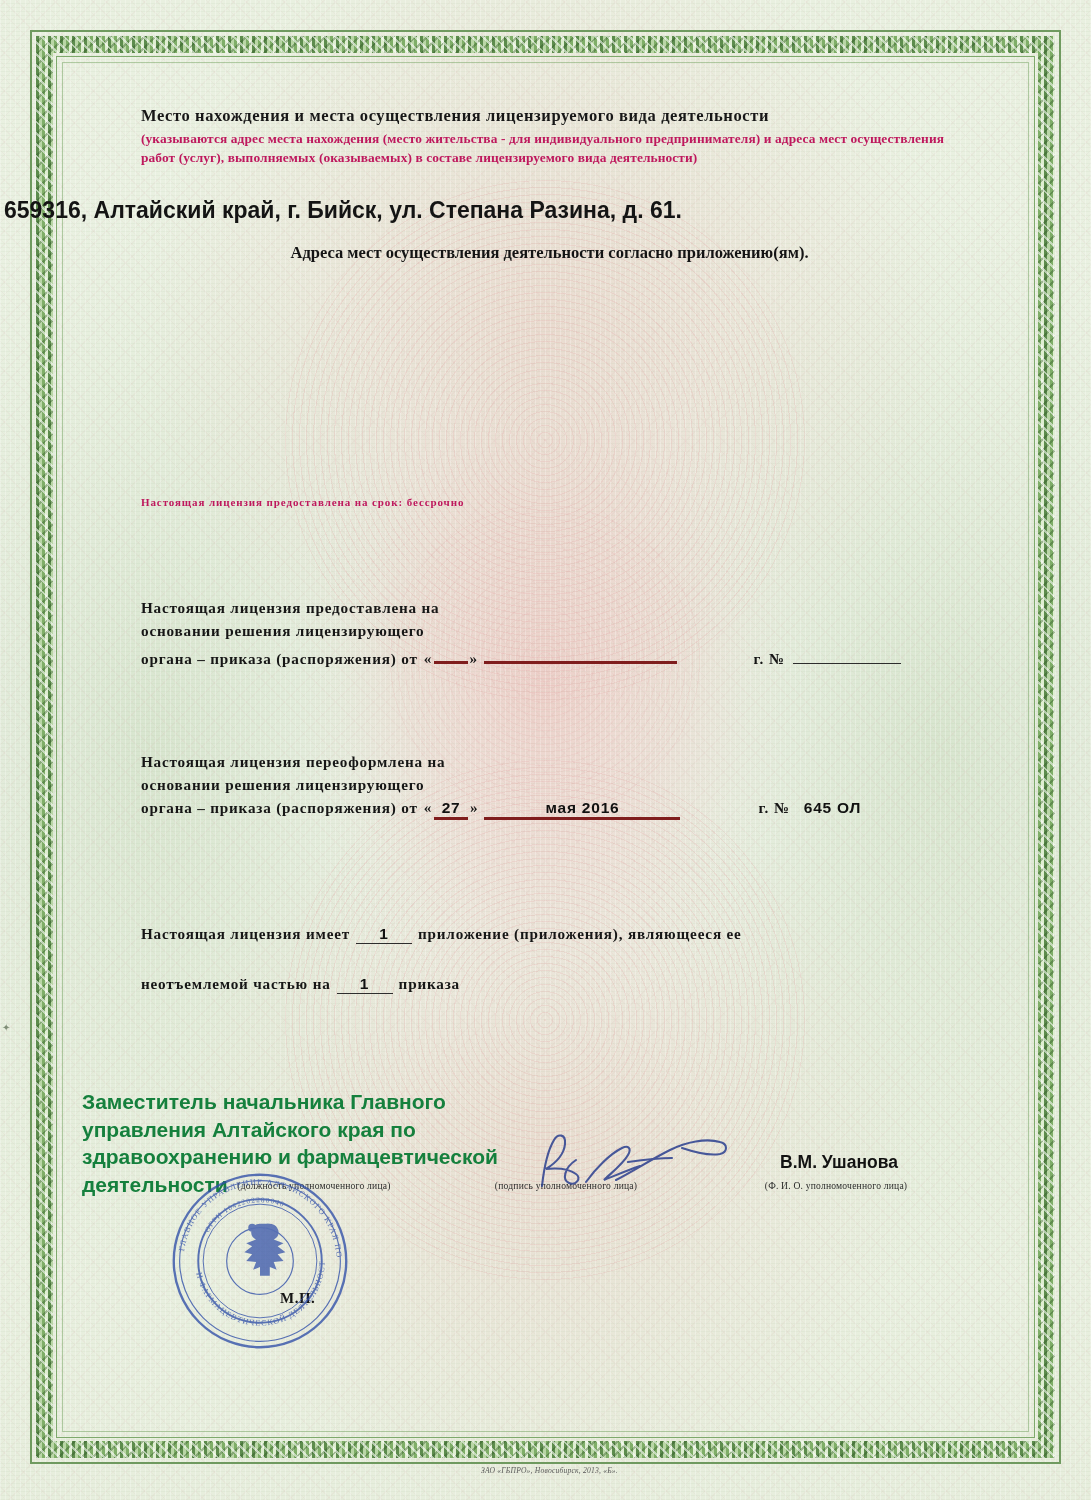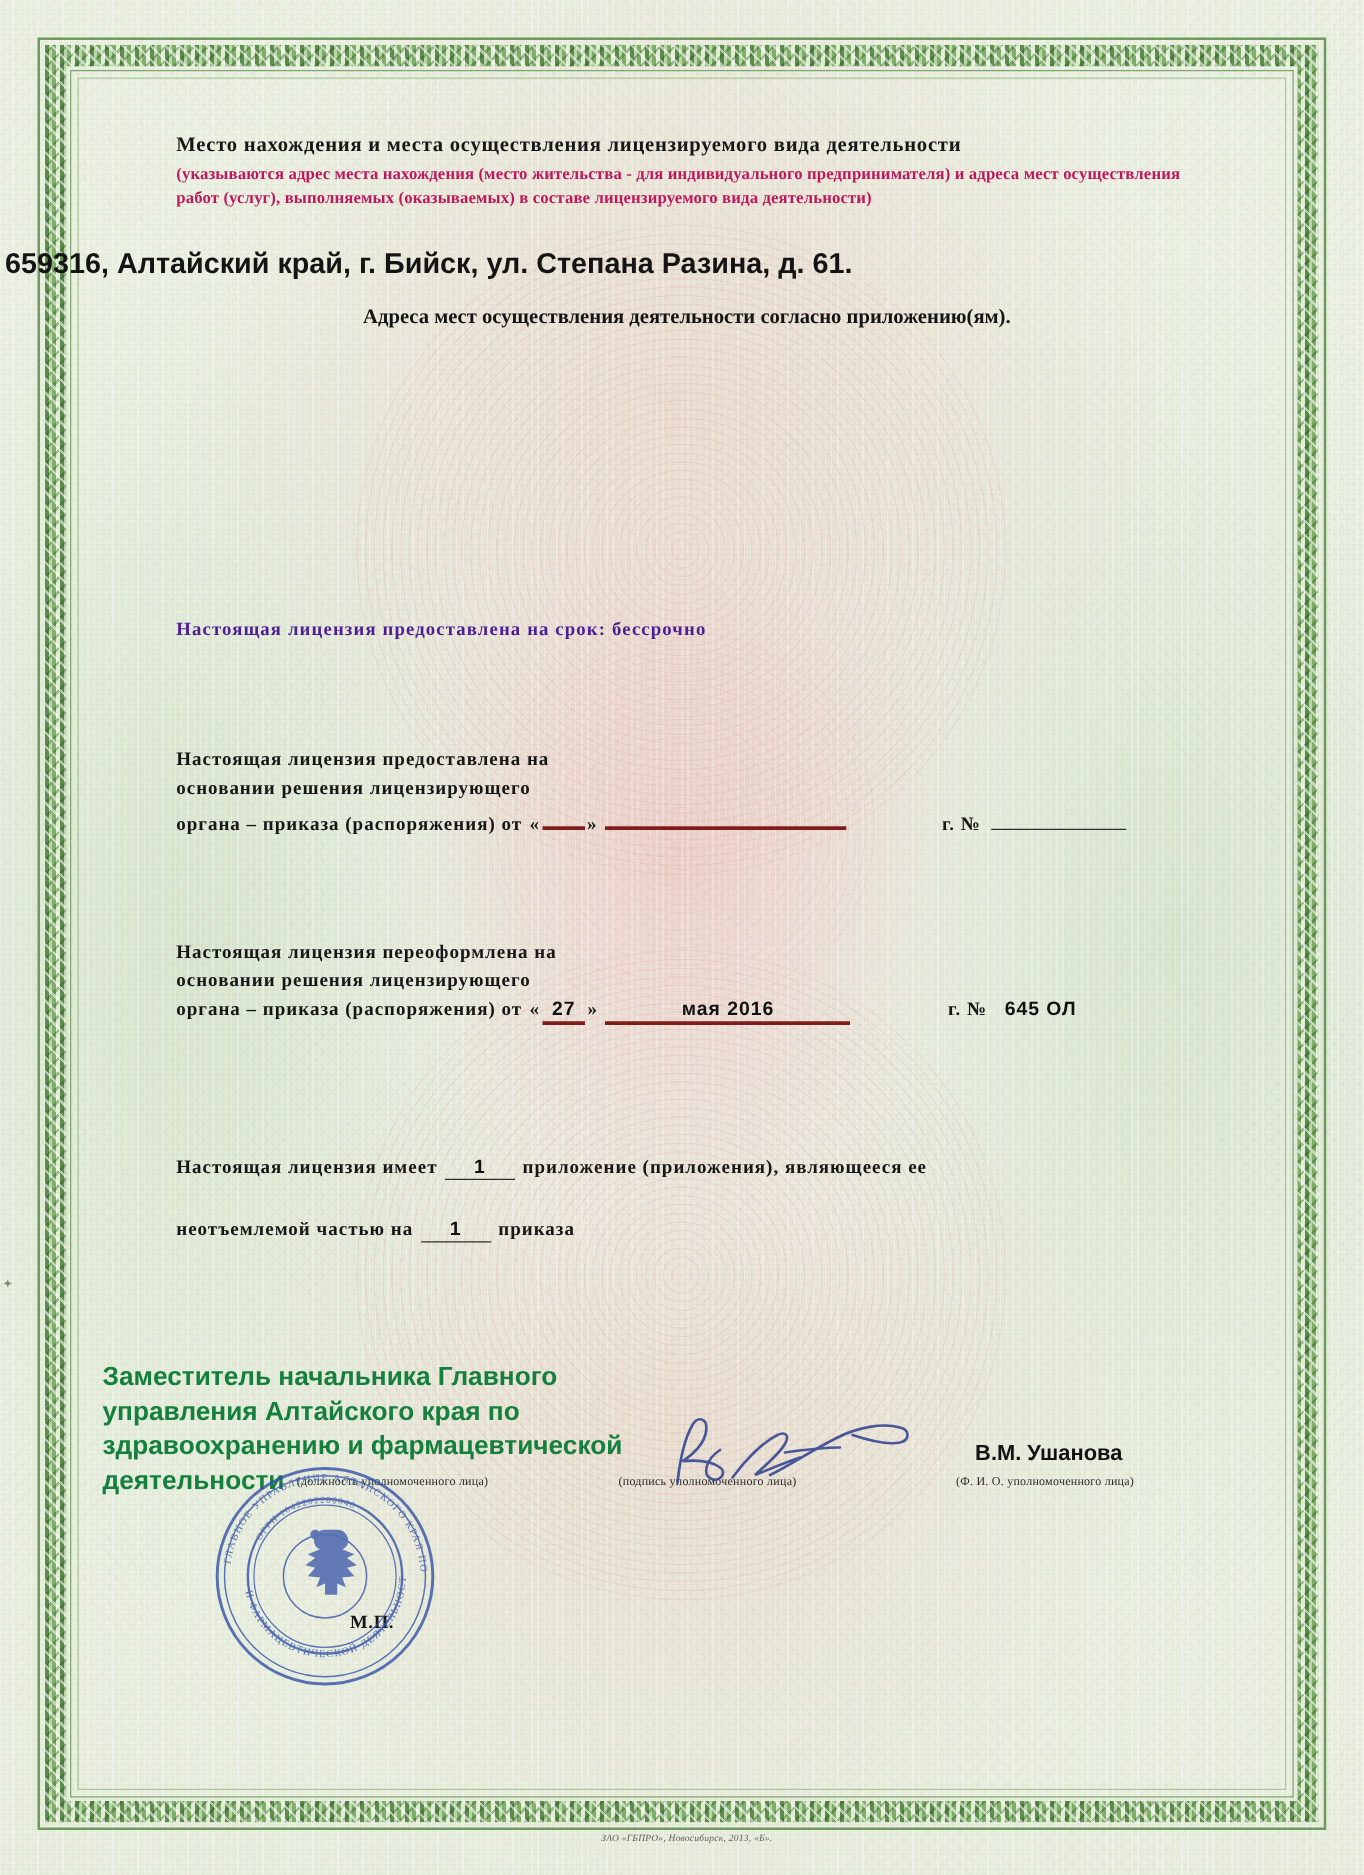--- a/index.html
+++ b/index.html
@@ -153,24 +153,24 @@
     text-align: center;
     font-family: Liberation Serif, serif;
     font-size: 16.5px;
     font-weight: bold;
     color: #141414;
   }
 
   .term-line {
     left: 137px; top: 496px; width: 700px;
     font-family: "Liberation Serif", serif;
-    font-size: 15px;
+    font-size: 11px;
     font-weight: bold;
     letter-spacing: .9px;
-    color: #4c1d95;
+    color: #be185d;
   }
 
   .para { font-family: "Liberation Serif", serif; font-size: 15.2px; font-weight: bold; color: #161616; letter-spacing: .8px; line-height: 1.52; }
 
   .grant-block { left: 137px; top: 596px; width: 760px; }
   .grant-block .l3 { display: flex; align-items: baseline; white-space: nowrap; }
   .reissue-block { left: 137px; top: 750px; width: 790px; }
   .reissue-block .l3 { display: flex; align-items: baseline; white-space: nowrap; }
 
   .fill {

